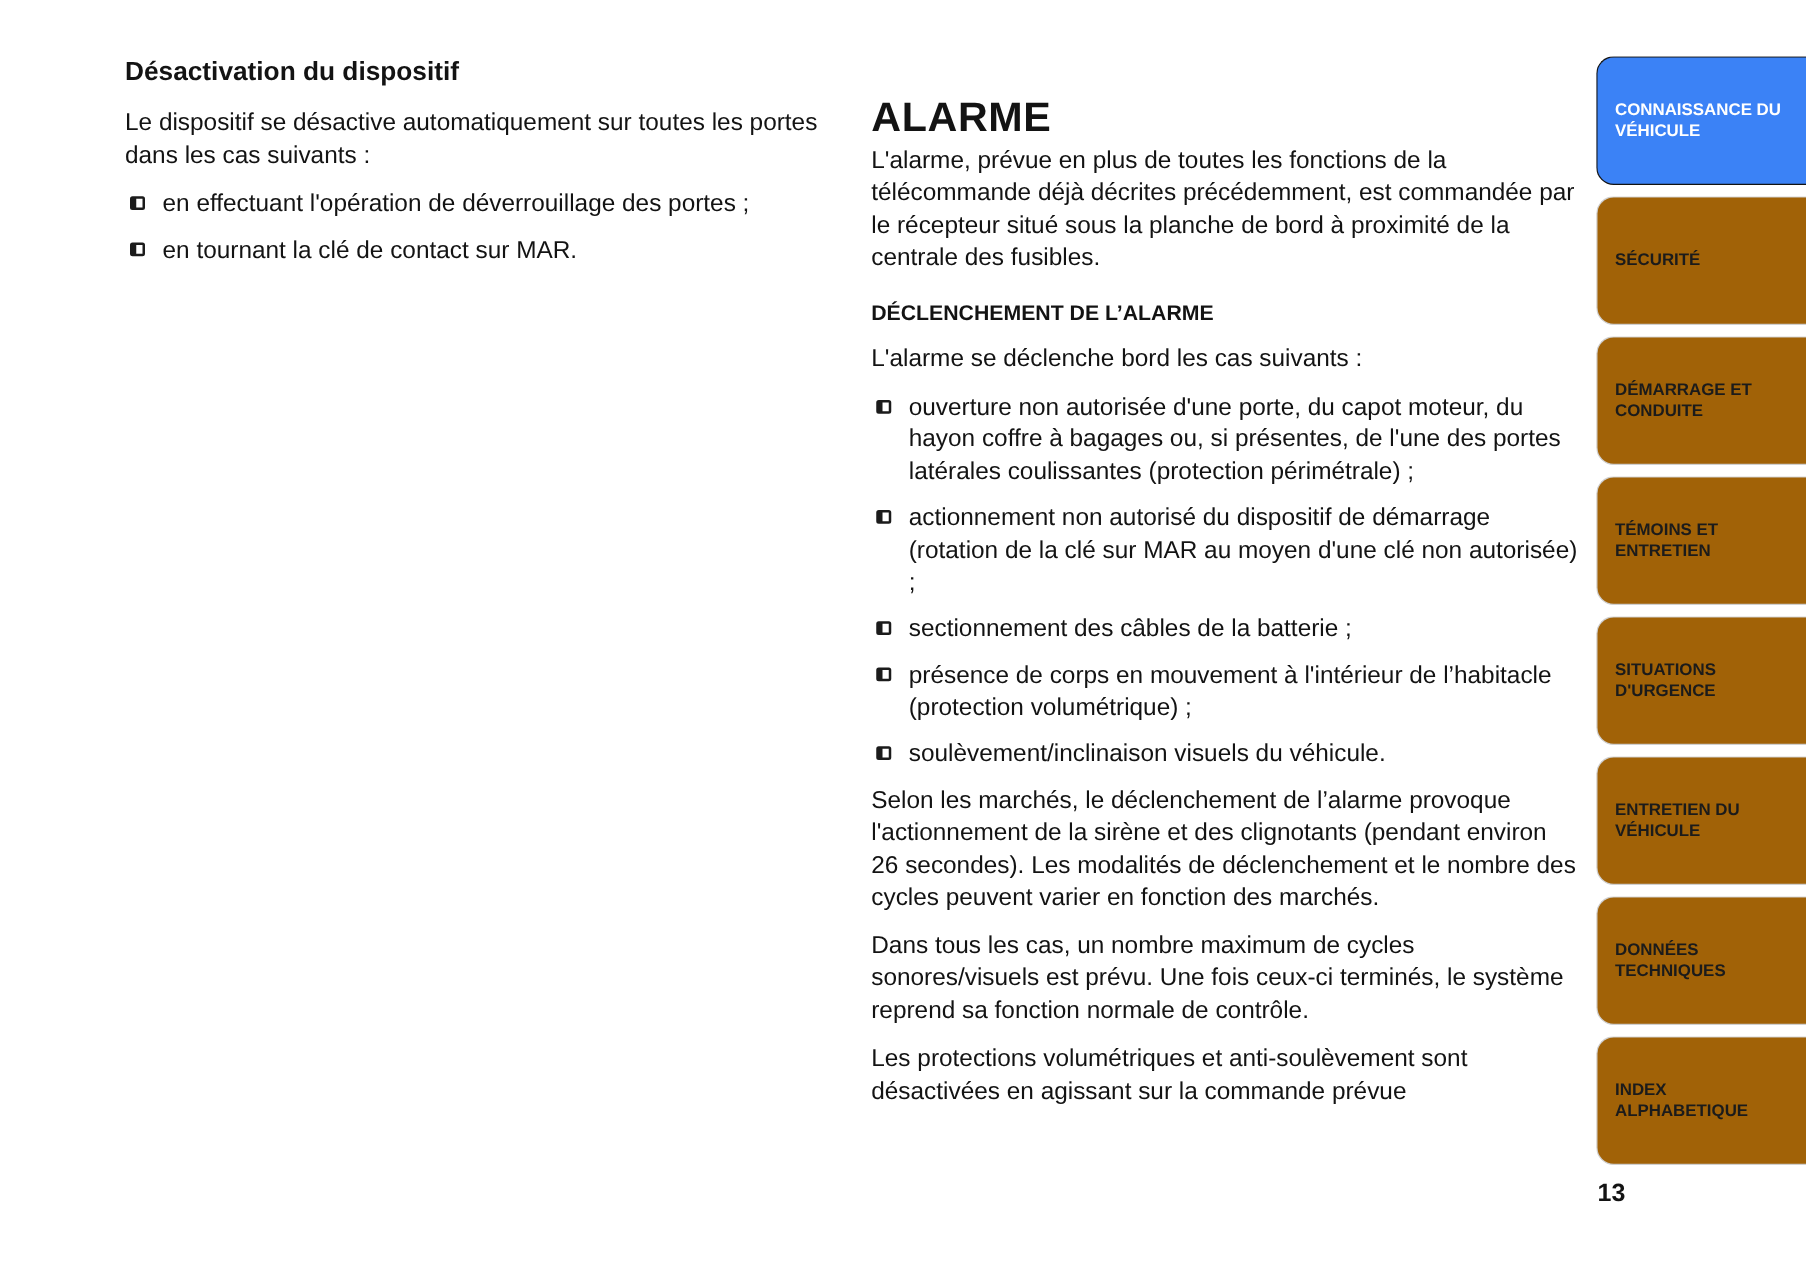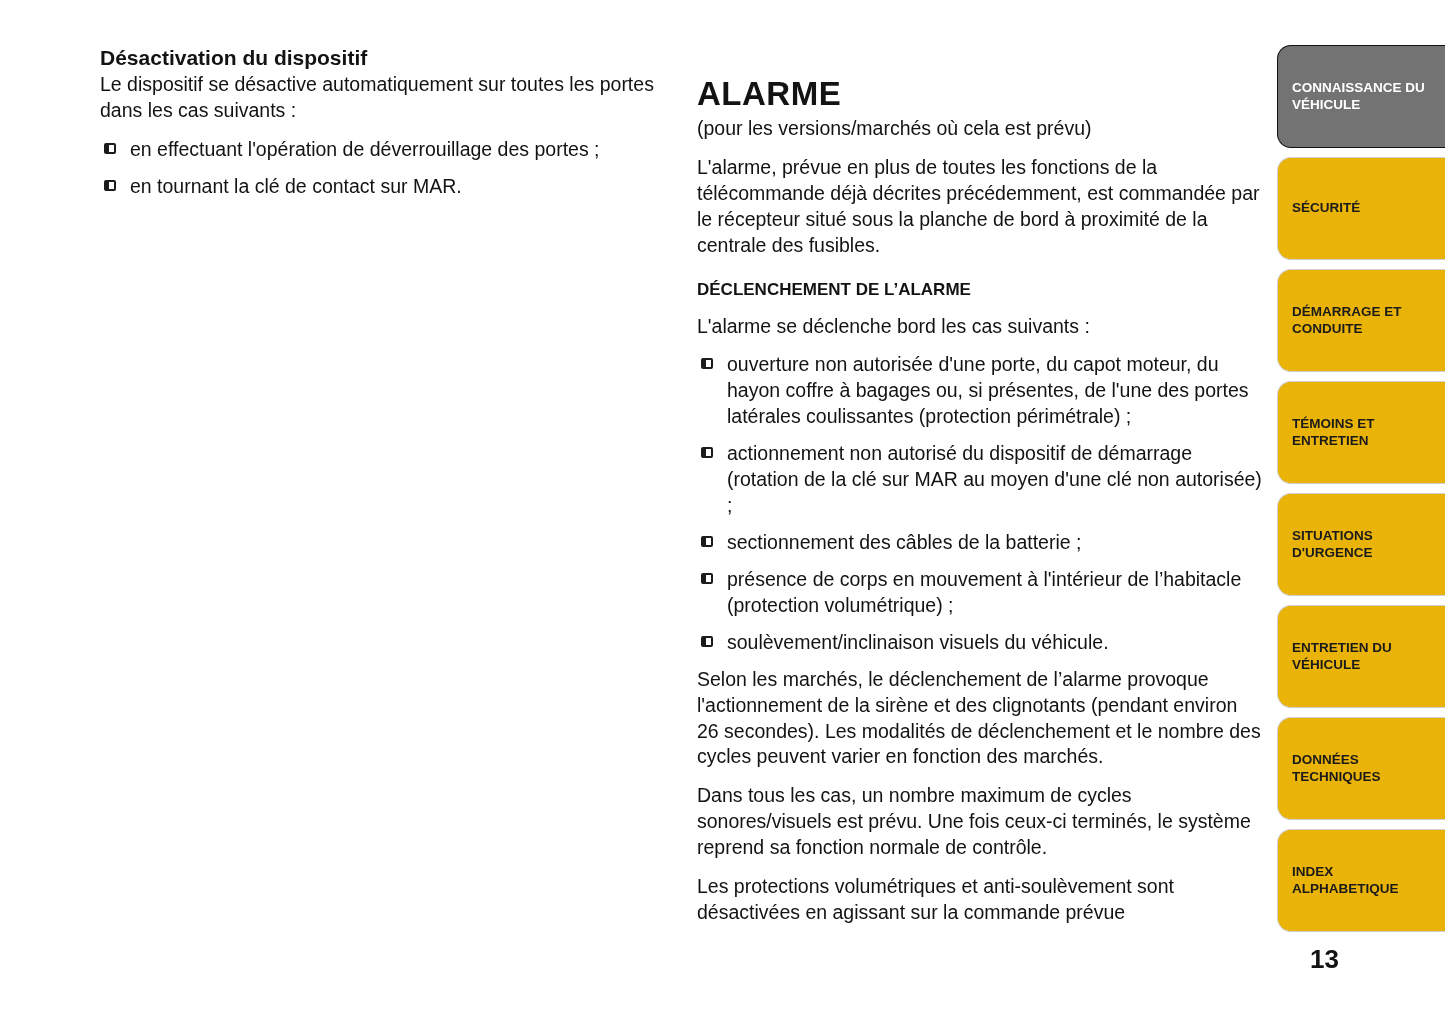--- a/index.html
+++ b/index.html
@@ -14,20 +14,21 @@
   .page { position: absolute; inset: 0; }
 
   
   .col { position: absolute; font-size: 19.5px; line-height: 1.33; }
   .col-left  { left: 100px; top: 44px; width: 556px; }
   .col-right { left: 697px; top: 36px; width: 566px; margin-top: 40px; }
 
   .h-small {
     font-size: 21px;
     font-weight: bold;
+    margin-bottom: 14px;
   }
   .h-big {
     font-size: 33px;
     font-weight: bold;
     letter-spacing: 0.5px;
     line-height: 1.1;
     margin-bottom: 4px;
   }
   .h-section {
     font-size: 17px;
@@ -53,43 +54,43 @@
   
   .sidebar {
     position: absolute;
     top: 45px;
     right: 0;
     width: 168px;
   }
   .tab {
     height: 103px;
     margin-bottom: 9px;
-    background: #eab308;
+    background: #a16207;
     border: 1px solid #cfcfcf;
     border-right: none;
     border-radius: 14px 0 0 14px;
     display: flex;
     align-items: center;
     padding: 6px 6px 6px 14px;
     font-size: 13.5px;
     font-weight: bold;
     line-height: 1.2;
     color: #1b1b1b;
   }
   .tab.active {
-    background: #737373;
+    background: #3b82f6;
     border-color: #121212;
     color: #ffffff;
   }
 
   .page-number {
     position: absolute;
-    left: 1310px;
+    left: 1278px;
     top: 944px;
-    font-size: 26px;
+    font-size: 20px;
     font-weight: bold;
   }
 </style>
 </head>
 <body>
 
 <div class="page">
 
   <div class="col col-left">
     <div class="h-small">Désactivation du dispositif</div>
@@ -100,21 +101,20 @@
       <span class="bullet-text">en effectuant l'opération de déverrouillage des portes ;</span>
     </div>
     <div class="bullet">
       <span class="bullet-icon"></span>
       <span class="bullet-text">en tournant la clé de contact sur MAR.</span>
     </div>
   </div>
 
   <div class="col col-right">
     <div class="h-big">ALARME</div>
-    <div class="para">(pour les versions/marchés où cela est prévu)</div>
     <div class="para">L'alarme, prévue en plus de toutes les fonctions de la télécommande déjà décrites précédemment, est commandée par le récepteur situé sous la planche de bord à proximité de la centrale des fusibles.</div>
 
     <div class="h-section">DÉCLENCHEMENT DE L’ALARME</div>
     <div class="para">L'alarme se déclenche bord les cas suivants :</div>
 
     <div class="bullet">
       <span class="bullet-icon"></span>
       <span class="bullet-text">ouverture non autorisée d'une porte, du capot moteur, du hayon coffre à bagages ou, si présentes, de l'une des portes latérales coulissantes (protection périmétrale) ;</span>
     </div>
     <div class="bullet">

